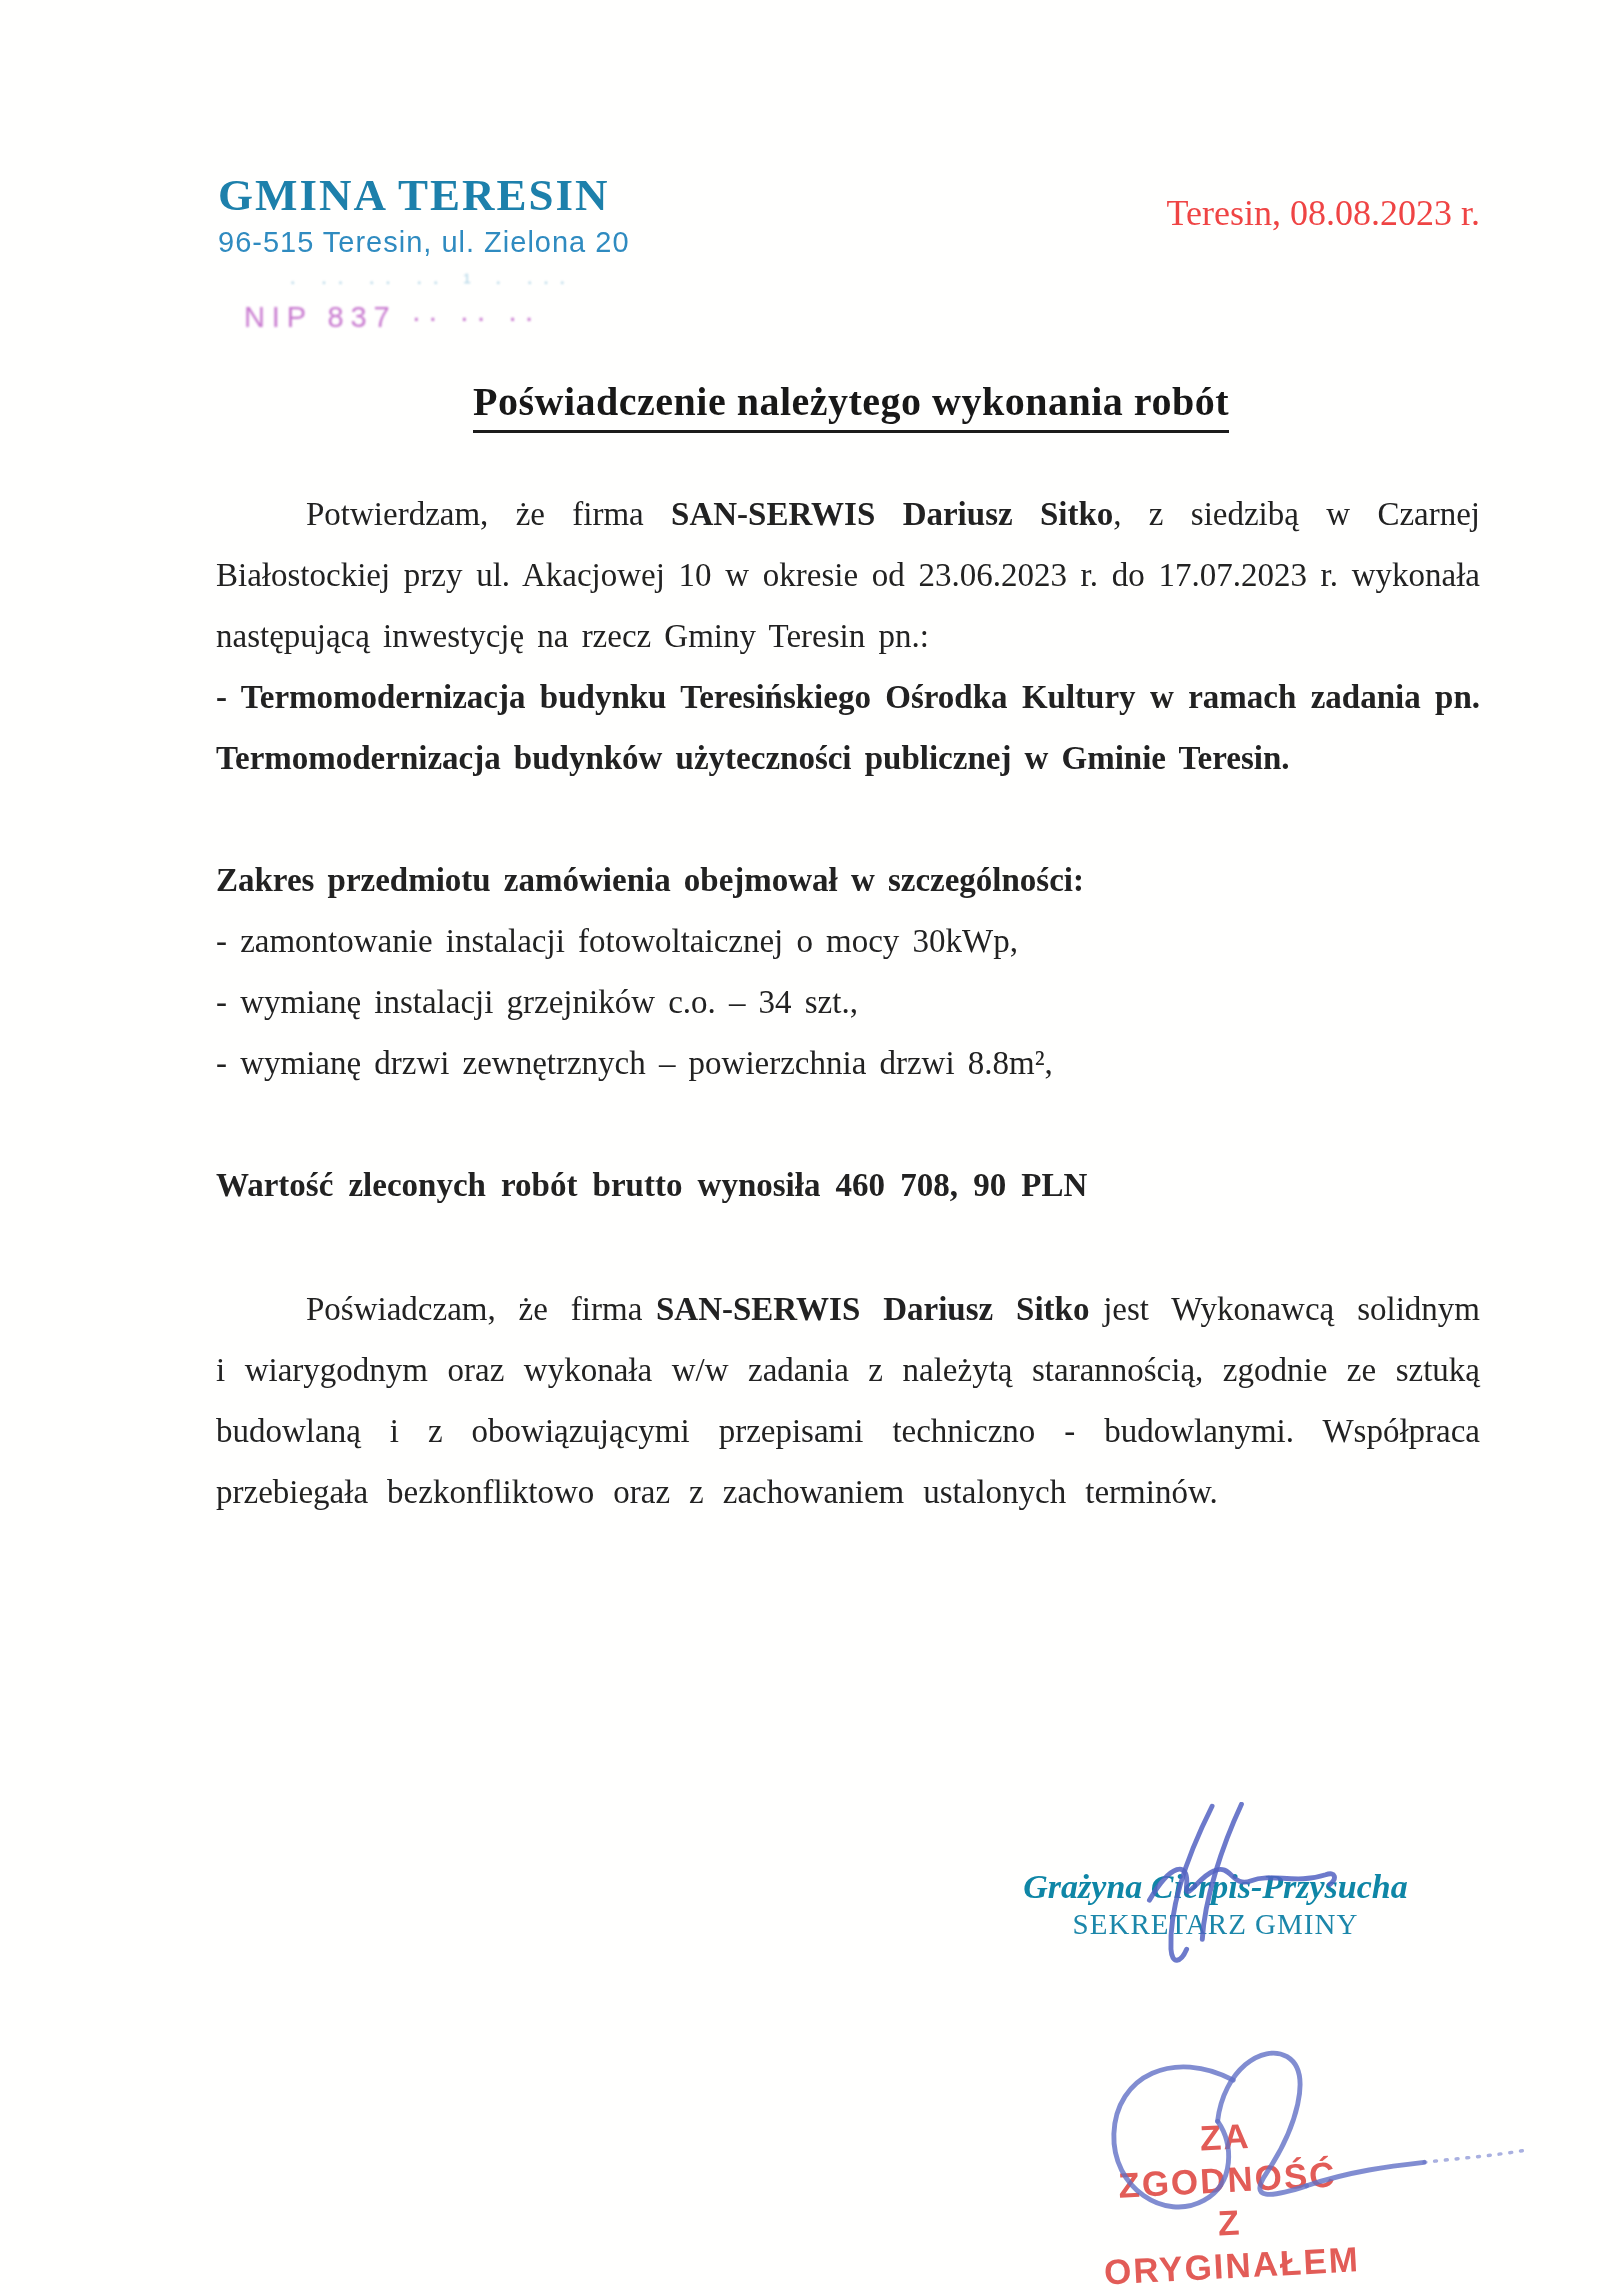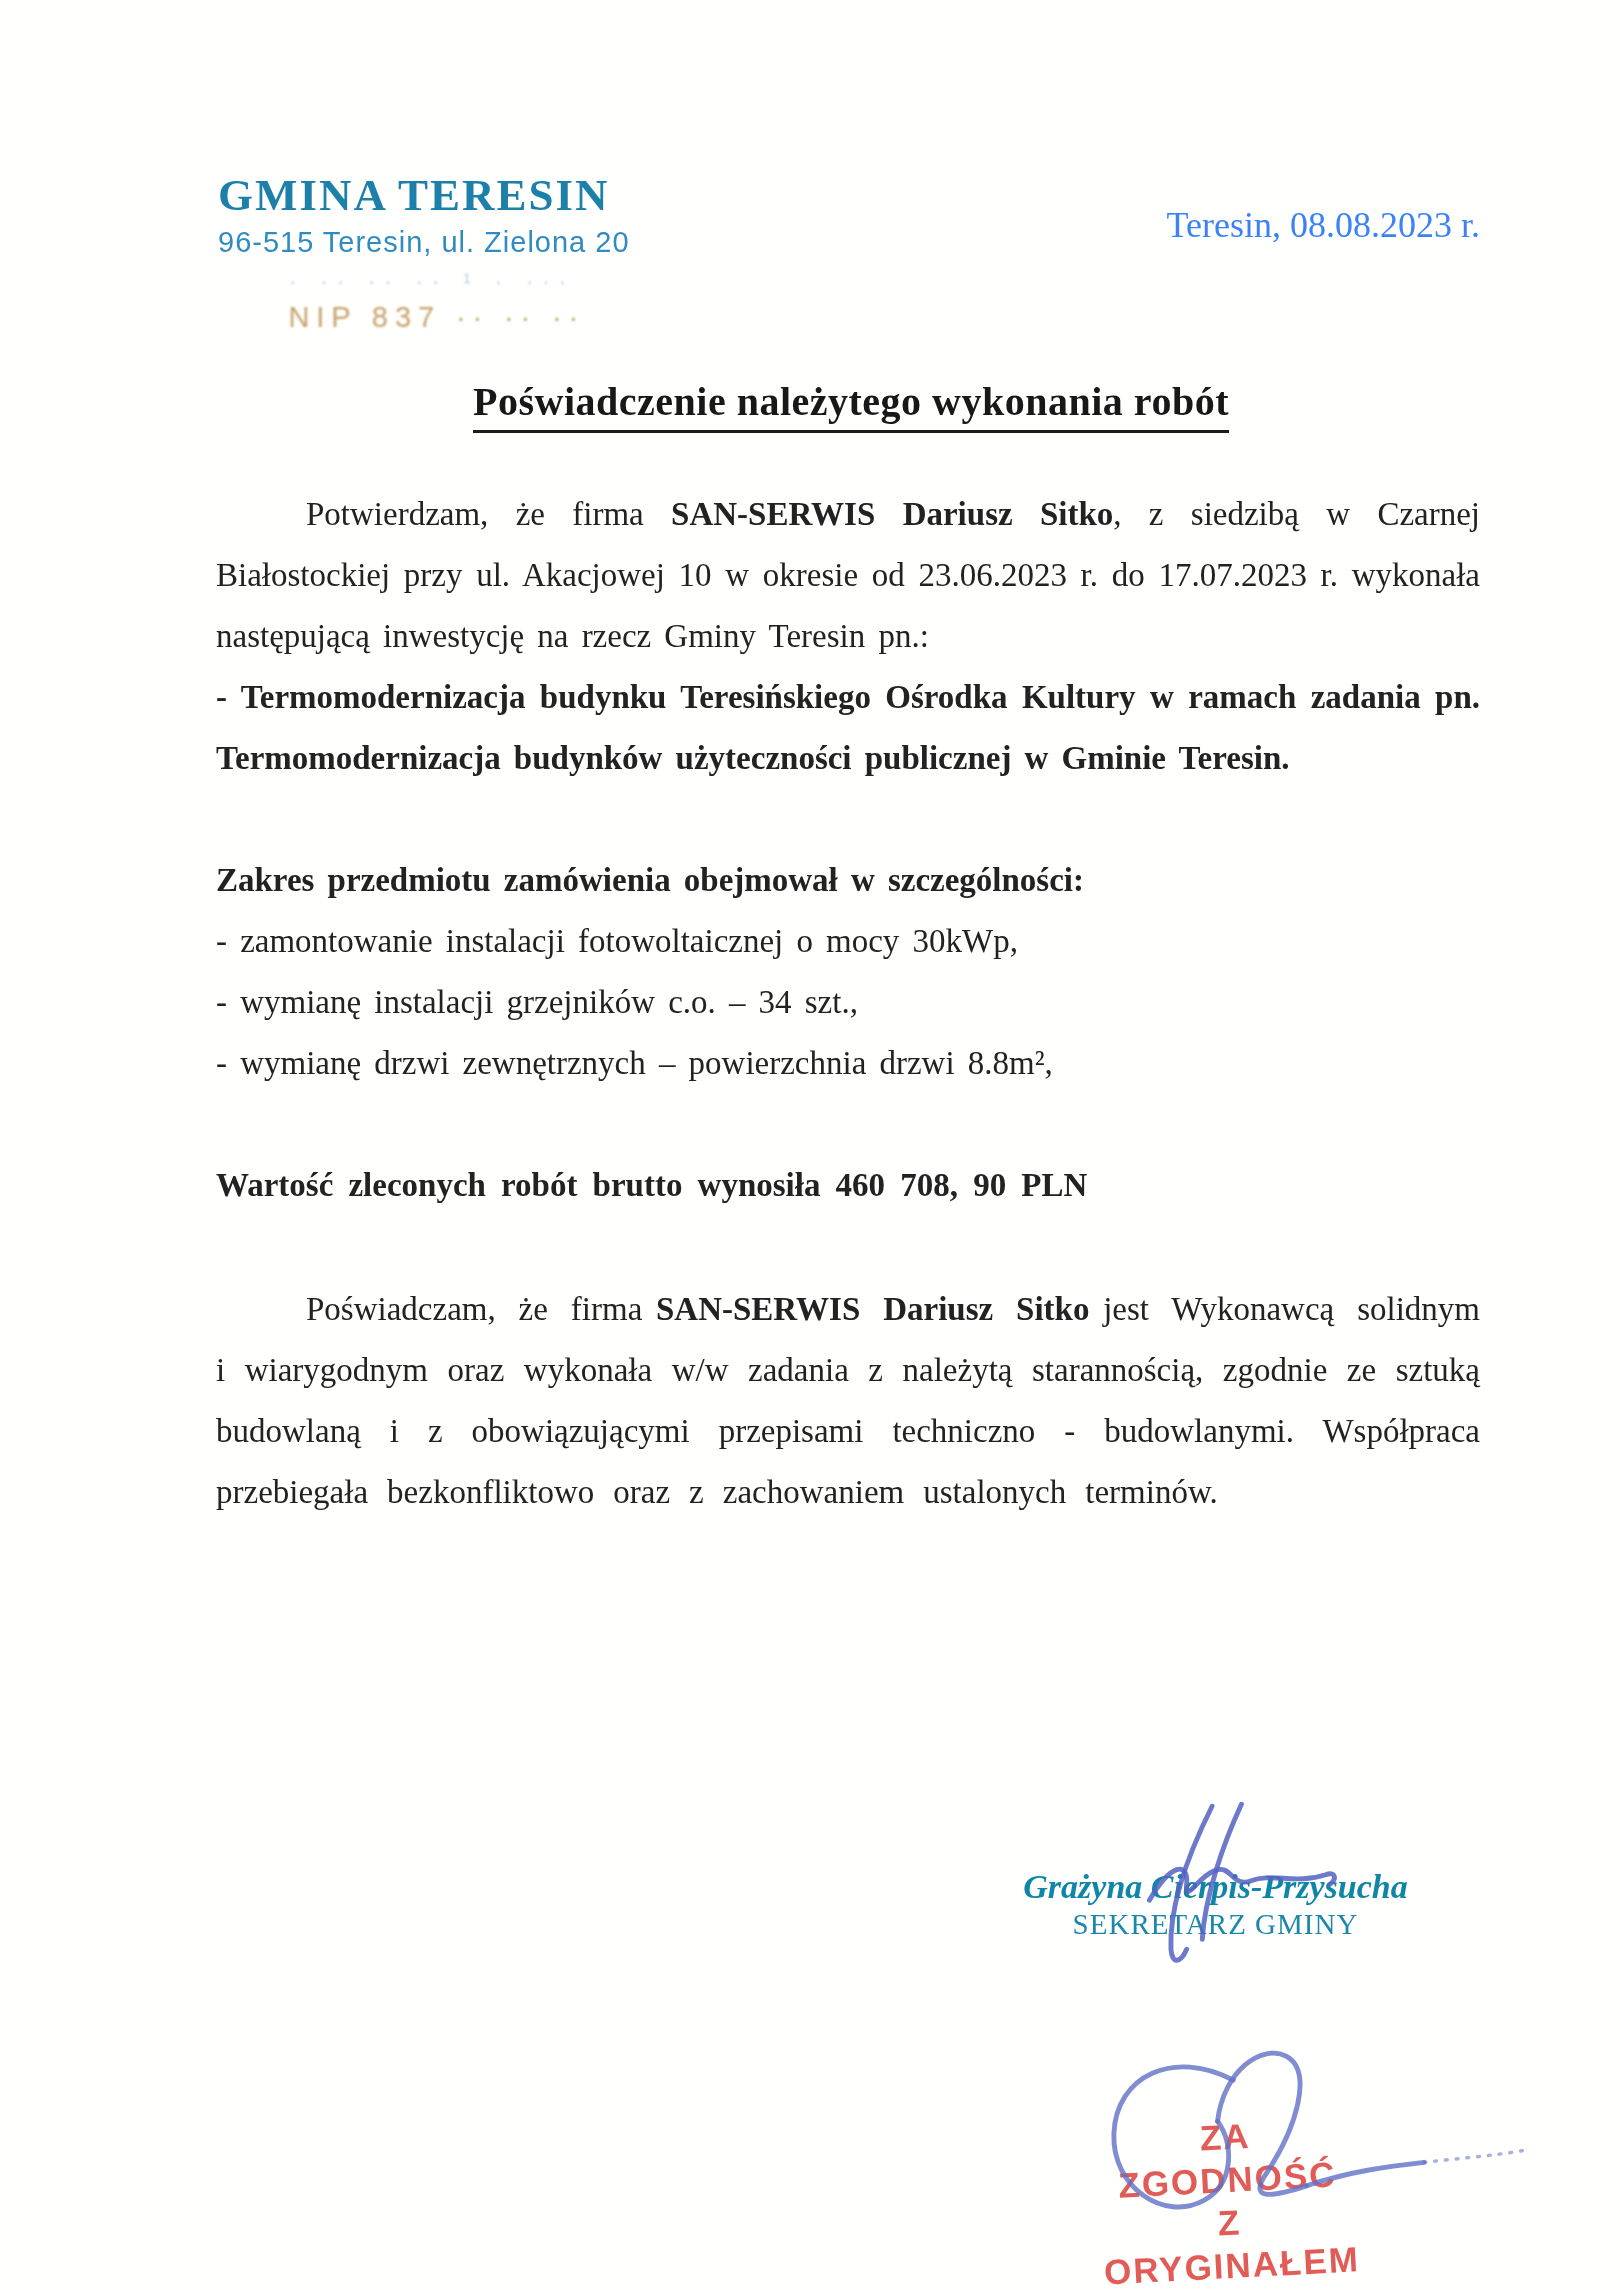--- a/index.html
+++ b/index.html
@@ -19,26 +19,26 @@
     margin-top:4.9px; font-size:29px; letter-spacing:1px;
     color:#2f8bc0; font-family:"Liberation Sans", sans-serif;
   }
   .org-faint1 {
     margin-top:9.8px; margin-left:71px; font-size:22.5px; letter-spacing:8.8px;
     color:#57a5cc; opacity:.45; filter:blur(1px);
     font-family:"Liberation Sans", sans-serif; white-space:nowrap;
   }
   .org-faint2 {
     margin-top:5.9px; margin-left:26px; font-size:29px; letter-spacing:6.9px;
-    color:#a16207; opacity:.6; filter:blur(0.8px);
-    font-family:"Liberation Sans", sans-serif; white-space:nowrap;text-align:center;
+    color:#a21caf; opacity:.6; filter:blur(0.8px);
+    font-family:"Liberation Sans", sans-serif; white-space:nowrap;
   }
 
   
-  .date-line { position:absolute; top:204px; right:140px; font-size:36px; color:#3b82f6; }
+  .date-line { position:absolute; top:192px; right:140px; font-size:36px; color:#ef4444; }
 
   
   .title-wrap { position:absolute; top:378px; left:219px; width:1264px; text-align:center; }
   .doc-title {
     display:inline-block; font-size:40px; font-weight:bold; letter-spacing:0.5px;
     color:#181818; border-bottom:3.9px solid #1c1c1c; padding-bottom:4.9px;
   }
 
   
   .body-text {

